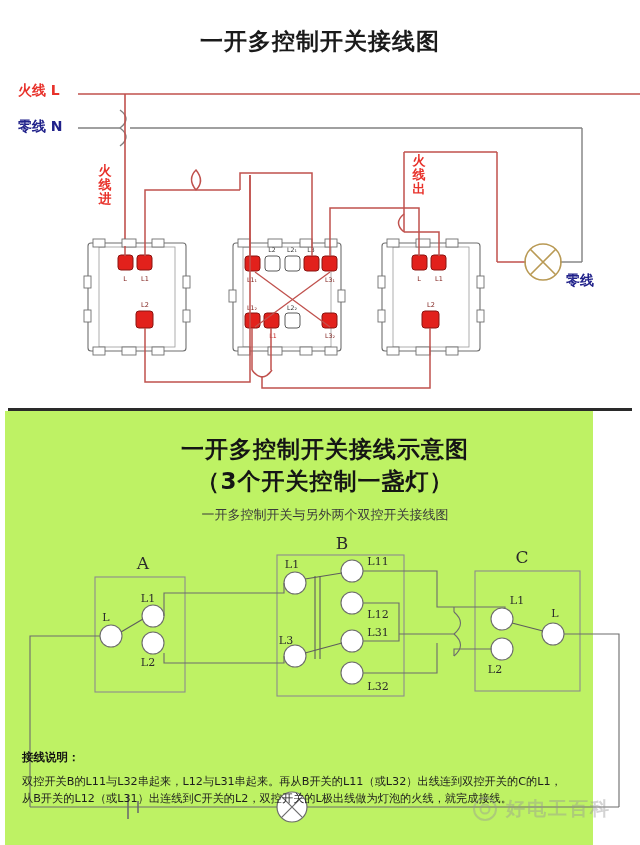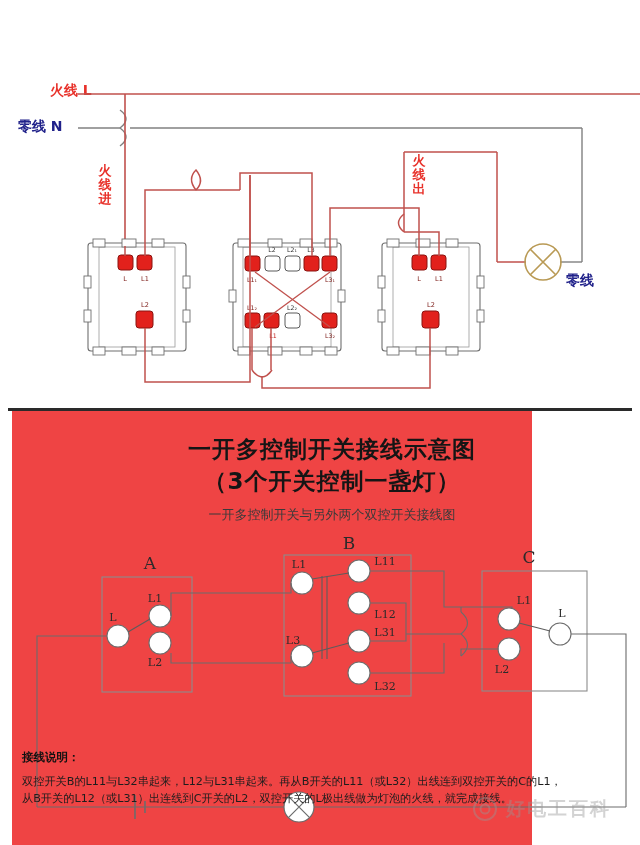--- a/index.html
+++ b/index.html
@@ -33,21 +33,20 @@
     letter-spacing: 1px;
     color: #1a1a1a;
     font-family: "DejaVu Sans", "Liberation Sans", sans-serif;
   }
   .lbl-live {
     position: absolute;
     color: #e8312a;
     font-weight: bold;
     font-size: 14px;
     white-space: nowrap;
-    margin-left: 32px;
   }
   .lbl-neutral {
     position: absolute;
     color: #20218a;
     font-weight: bold;
     font-size: 14px;
     white-space: nowrap;
   }
   .vert-red {
     position: absolute;
@@ -62,23 +61,23 @@
   #divider {
     position: absolute;
     left: 8px; top: 408px;
     width: 624px; height: 3px;
     background: #2a2a2a;
   }
 
   
   #bottom-panel {
     position: absolute;
-    left: 12px; top: 411px;
-    width: 520px; height: 434px;
-    background: #ef4444;
+    left: 5px; top: 411px;
+    width: 588px; height: 434px;
+    background: #bef264;
   }
   #bot-title-1, #bot-title-2 {
     position: absolute;
     width: 640px;
     text-align: center;
     font-size: 23px;
     font-weight: bold;
     color: #151515;
     letter-spacing: 1px;
   }
@@ -127,20 +126,21 @@
   }
   svg { display: block; }
 </style>
 </head>
 <body>
 
 <div id="page">
 
   <div id="top-panel">
 
+    <div id="top-title">一开多控制开关接线图</div>
 
     <div class="lbl-live" style="left:18px; top:82px;">火线 L</div>
     <div class="lbl-neutral" style="left:18px; top:118px;">零线 N</div>
     <div class="vert-red" style="left:98px; top:164px;">火线进</div>
     <div class="vert-red" style="left:412px; top:155px;font-family:Liberation Mono, monospace;">火线出</div>
     <div style="position:absolute; left:566px; top:242px; color:#20218a; font-weight:bold; font-size:14px;margin-top:30px;">零线</div>
 
     <svg width="640" height="408" style="position:absolute; left:0; top:0;">
       <defs>
         <g id="sw-frame"></g>

